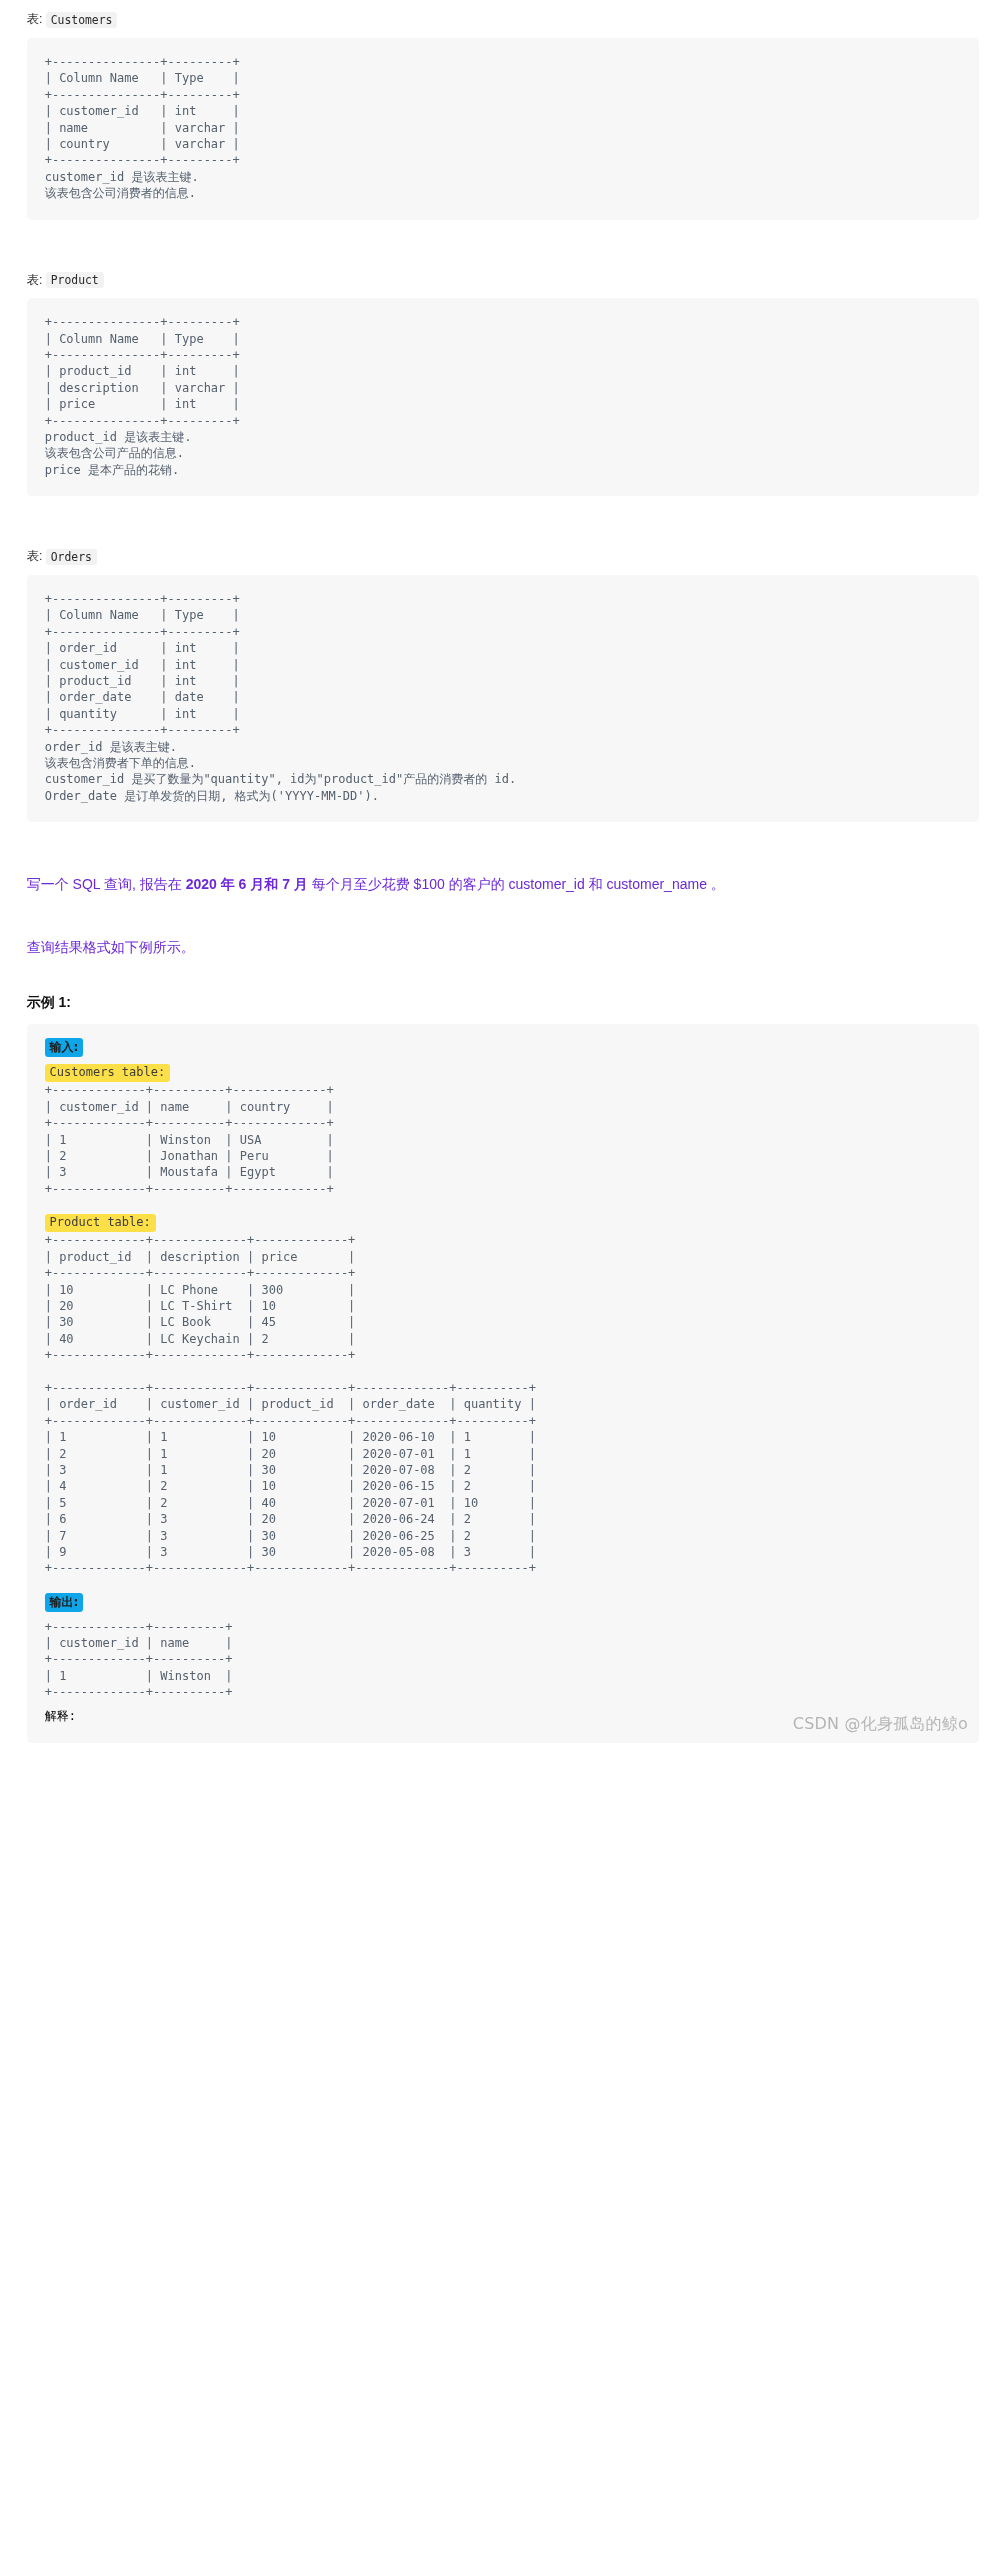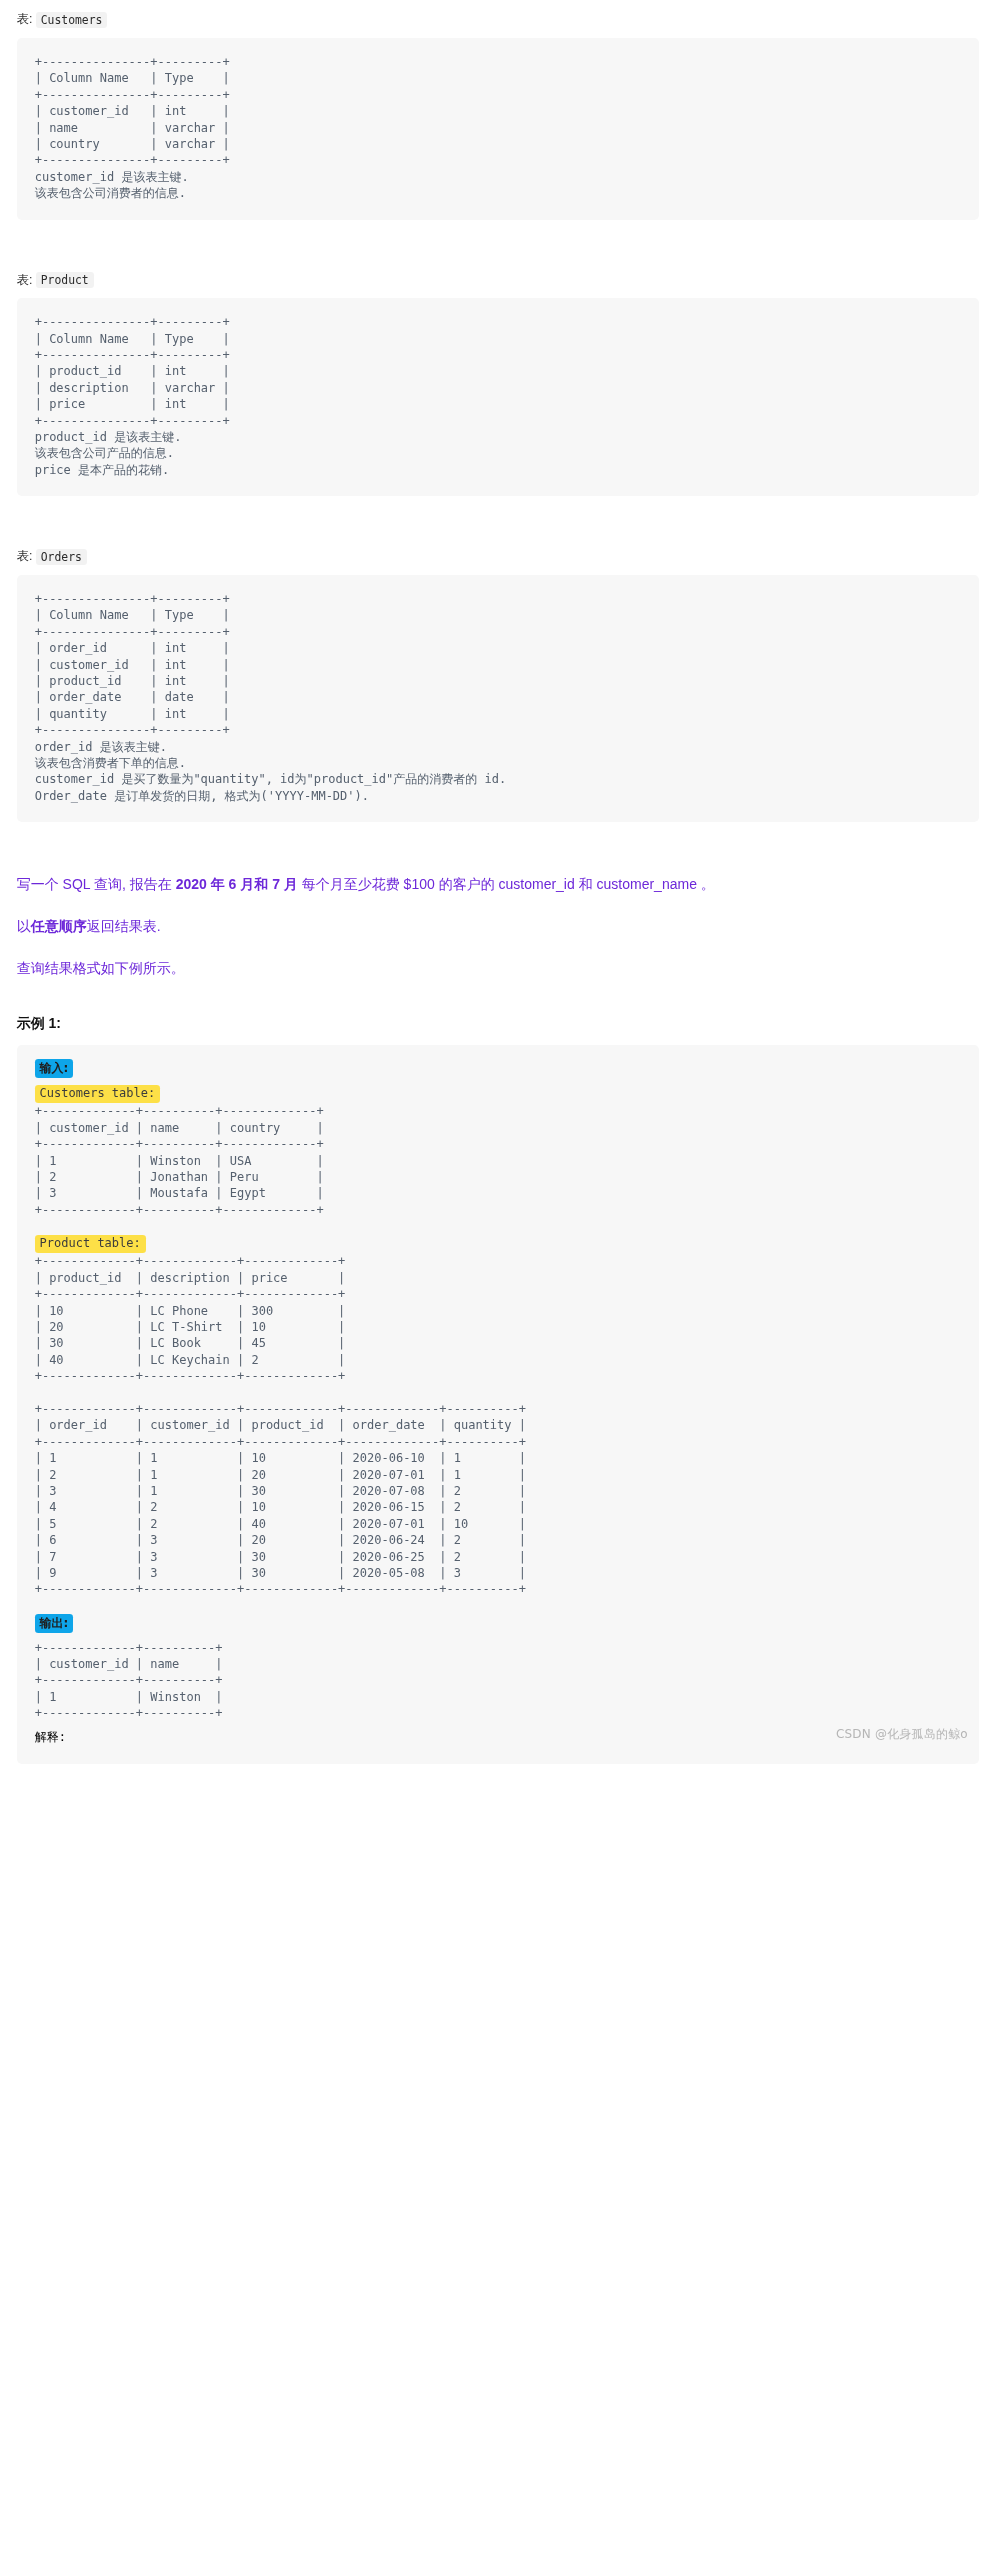--- a/index.html
+++ b/index.html
@@ -12,21 +12,21 @@
     min-height: 2576px;
     font-family: "Liberation Sans", "DejaVu Sans", sans-serif;
     color: #1a1a1a;
     -webkit-font-smoothing: antialiased;
   }
   .page {
     position: relative;
     width: 994px;
     min-height: 2576px;
     box-sizing: border-box;
-    padding: 0 0 0 2px;
+    padding: 0 0 0 12px;
   }
 
   
   .caption-line {
     font-size: 12.3px;
     line-height: 16.4px;
     color: #2c2c2c;
     padding-left: 14.7px;
     margin: 0;
   }
@@ -120,22 +120,22 @@
     font-family: "DejaVu Sans Mono", "Liberation Mono", monospace;
     font-size: 12px;
     line-height: 19px;
     color: #000000;
     white-space: pre;
   }
 
   .watermark {
     position: absolute;
     right: 11.4px;
-    bottom: 21px;
-    font-size: 12px;
+    bottom: 8px;
+    font-size: 16px;
     color: #b5b5b5;
     font-family: "DejaVu Sans", "Liberation Sans", sans-serif;
     letter-spacing: 0.2px;
     text-align: center;
   }
 </style>
 </head>
 <body>
 
 <div class="page">
@@ -206,23 +206,20 @@
   </div>
 
   <div class="gap-xl"></div>
 
   <p class="prose">
     <span>写一个 SQL 查询, 报告在 </span><b>2020 年 6 月和 7 月</b><span> 每个月至少花费 $100 的客户的 customer_id 和 customer_name 。</span>
   </p>
 
   <div class="gap-md"></div>
 
-  <p class="prose">
-    <span>以</span><b>任意顺序</b><span>返回结果表.</span>
-  </p>
 
   <div class="gap-md"></div>
 
   <p class="prose">查询结果格式如下例所示。</p>
 
   <div class="gap-lg"></div>
 
   <p class="section-title">示例 1:</p>
 
   <div class="example-block">

